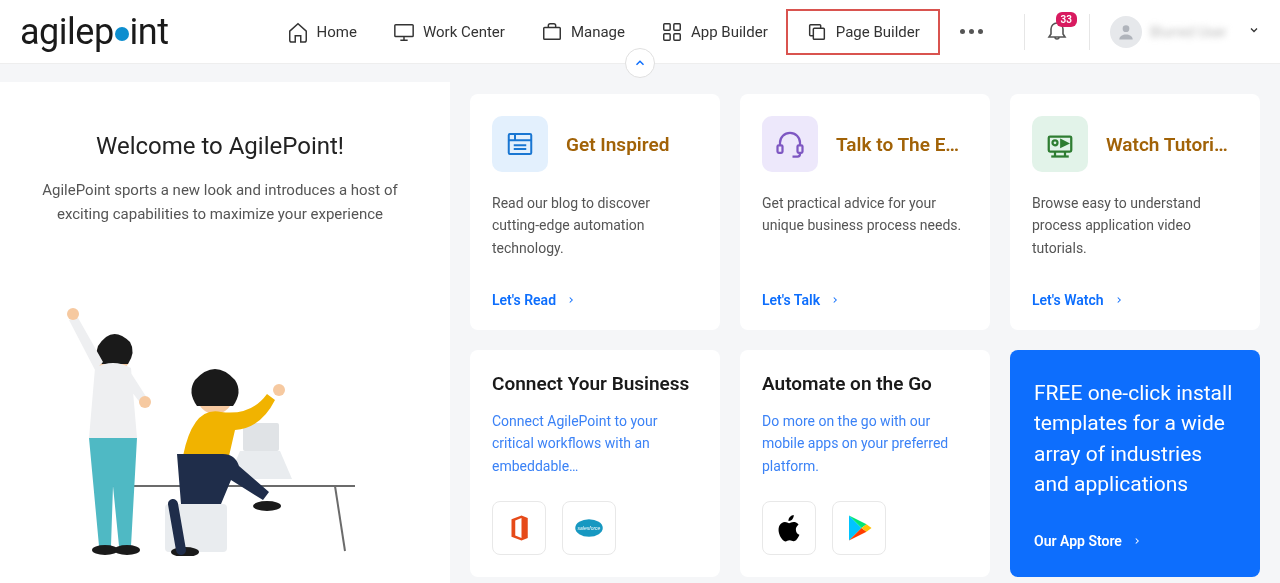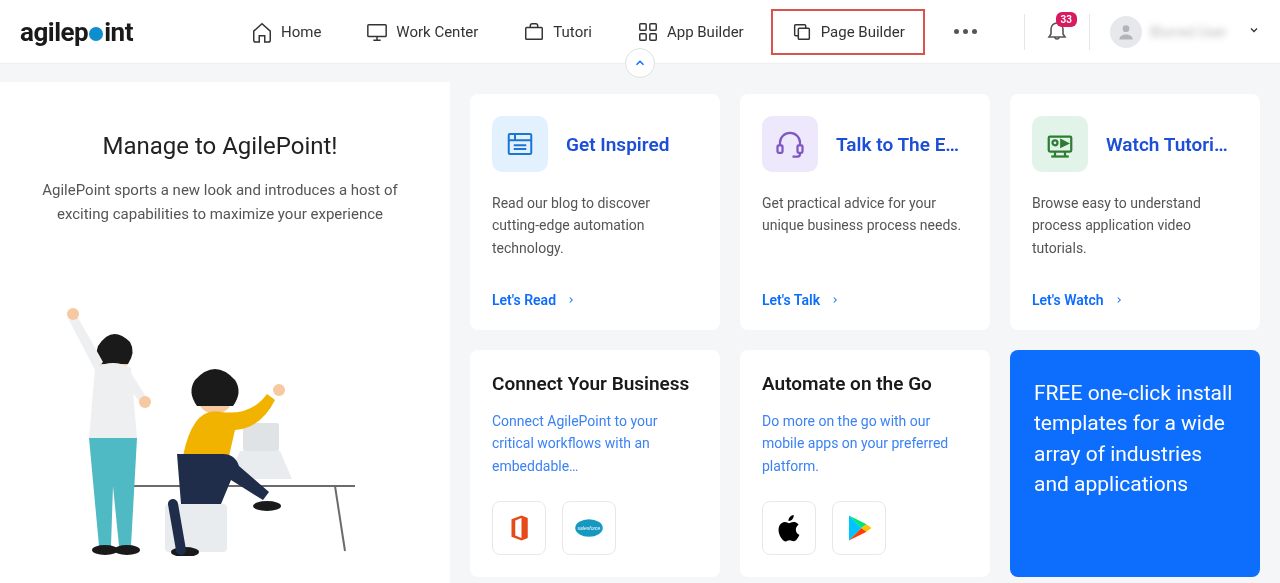--- a/index.html
+++ b/index.html
@@ -1,20 +1,20 @@
 <!DOCTYPE html>
 <html><head>
 <meta charset="utf-8">
 <style>
   * { box-sizing: border-box; margin: 0; padding: 0; }
   body { font-family: -apple-system, BlinkMacSystemFont, "Segoe UI", Roboto, Arial, sans-serif; background: #f5f6f8; color: #333; width: 1280px; height: 583px; overflow: hidden; }
   .header { background: #fff; height: 64px; display: flex; align-items: center; padding: 0 20px; border-bottom: 1px solid #eee; position: relative; }
-  .logo { font-size: 26px; font-weight: 700; color: #1a1a1a; letter-spacing: -0.5px; display: flex; align-items: center; }
+  .logo { font-size: 36px; font-weight: 400; color: #1a1a1a; letter-spacing: -0.5px; display: flex; align-items: center; }
   .logo .dot { display:inline-block; width: 14px; height:14px; border-radius:50%; background:#0d8ecf; margin:0 1px; position:relative; top:2px;}
-  .nav { display: flex; align-items: center; margin-left: 100px; gap: 9px; }
+  .nav { display: flex; align-items: center; margin-left: 100px; gap: 0; }
   .nav-item { display: flex; align-items: center; gap: 8px; padding: 10px 18px; color: #333; font-size: 15px; cursor: pointer; white-space: nowrap; }
   .nav-item.highlight { border: 2px solid #d9534f; }
   .nav-icon { width: 22px; height: 22px; display:flex; align-items:center; justify-content:center; }
   .nav-icon svg { width: 22px; height: 22px; stroke: #333; fill: none; stroke-width: 1.6; }
   .nav-more { display:flex; gap:4px; padding: 0 20px; cursor:pointer;}
   .nav-more span { width:5px; height:5px; background:#555; border-radius:50%; }
   .divider { width:1px; height: 36px; background:#e6e6e6; margin: 0 10px; }
   .bell-wrap { position: relative; cursor:pointer; padding: 0 10px;}
   .bell-wrap svg { width: 24px; height:24px; stroke:#555; fill:none; stroke-width:1.6;}
   .badge { position:absolute; top:-6px; right:2px; background: #d81b60; color:#fff; font-size:10px; border-radius:6px; padding:2px 5px; font-weight:600;}
@@ -34,21 +34,21 @@
   .illustration { width: 310px; height: 300px; margin: 30px auto 0; position:relative; }
 
   .content { flex:1; padding: 12px 20px 0 20px; display:grid; grid-template-columns: repeat(3, 1fr); gap: 20px; align-content: start;}
   .card { background:#fff; border-radius: 8px; padding: 22px; min-height: 236px; display:flex; flex-direction:column; }
   .card-head { display:flex; align-items:center; gap: 18px; margin-bottom: 20px; }
   .card-icon { width: 56px; height:56px; border-radius:10px; display:flex; align-items:center; justify-content:center; flex-shrink:0;}
   .card-icon.blue { background:#e3f0fd; }
   .card-icon.purple { background:#ede8fb; }
   .card-icon.green { background:#e2f3e9; }
   .card-icon svg { width:30px; height:30px; }
-  .card-title { font-size: 19px; font-weight:600; color:#1d4ed8; white-space:nowrap; overflow:hidden; text-overflow:ellipsis; }
+  .card-title { font-size: 19px; font-weight:600; color:#a16207; white-space:nowrap; overflow:hidden; text-overflow:ellipsis; }
   .card-desc { font-size: 14px; color:#555; line-height:1.6; flex:1; }
   .card-link { font-size: 14px; font-weight:600; color:#0d6efd; cursor:pointer; display:flex; align-items:center; gap:10px; margin-top:16px;}
   .card-link svg { width:10px; height:10px; stroke:#0d6efd; stroke-width:2.5; fill:none;}
 
   .card2 { background:#fff; border-radius:8px; padding:22px; min-height:210px;}
   .card2-title { font-size:19px; font-weight:600; color:#1a1a1a; margin-bottom:15px; }
   .card2-desc { font-size:14px; color:#3b82f6; line-height:1.6; margin-bottom:24px; }
   .logos { display:flex; gap:16px; }
   .logo-box { width:54px; height:54px; border:1px solid #e8e8e8; border-radius:8px; display:flex; align-items:center; justify-content:center;}
   .logo-box svg { width:30px; height:30px; }
@@ -86,21 +86,21 @@
       </span>
       <span>Work Center</span>
     </div>
     <div class="nav-item">
       <span class="nav-icon">
         <svg viewBox="0 0 24 24">
             <rect x="3" y="7" width="18" height="13" rx="1"></rect>
             <path d="M8 7V5a2 2 0 0 1 2-2h4a2 2 0 0 1 2 2v2"></path>
           </svg>
       </span>
-      <span>Tutori</span>
+      <span>Manage</span>
     </div>
     <div class="nav-item">
       <span class="nav-icon">
         <svg viewBox="0 0 24 24">
             <rect x="3" y="3" width="7" height="7" rx="1"></rect>
             <rect x="14" y="3" width="7" height="7" rx="1"></rect>
             <rect x="3" y="14" width="7" height="7" rx="1"></rect>
             <rect x="14" y="14" width="7" height="7" rx="1"></rect>
           </svg>
       </span>
@@ -148,21 +148,21 @@
   </div>
   <div class="collapse-btn">
     <svg viewBox="0 0 24 24">
         <polyline points="6 15 12 9 18 15"></polyline>
       </svg>
   </div>
 </div>
 
 <div class="main">
   <div class="sidebar">
-    <div class="welcome-title">Manage to AgilePoint!</div>
+    <div class="welcome-title">Welcome to AgilePoint!</div>
     <div class="welcome-sub">AgilePoint sports a new look and introduces a host of exciting capabilities to maximize your experience</div>
     <div class="illustration">
       <svg viewBox="0 0 310 300">
 
         <line x1="45" y1="230" x2="290" y2="230" stroke="#6b6b6b" stroke-width="2"></line>
         <line x1="65" y1="230" x2="55" y2="295" stroke="#6b6b6b" stroke-width="2"></line>
         <line x1="270" y1="230" x2="280" y2="295" stroke="#6b6b6b" stroke-width="2"></line>
 
         <path d="M175 195 l40 0 l12 28 l-64 0 z" fill="#e9ecef"></path>
         <rect x="178" y="167" width="36" height="28" rx="2" fill="#e0e3e6"></rect>
@@ -290,16 +290,22 @@
               <path d="M4 2 L18 9 L14 12 Z" fill="#00e676"></path>
               <path d="M4 22 L18 15 L14 12 Z" fill="#ff3d00"></path>
               <path d="M14 12 L18 9 L22 12 L18 15 Z" fill="#ffc107"></path>
             </svg>
         </div>
       </div>
     </div>
 
     <div class="promo">
       <div class="promo-title">FREE one-click install templates for a wide array of industries and applications</div>
+      <div class="promo-link">
+        <span>Our App Store</span>
+        <svg viewBox="0 0 24 24">
+            <polyline points="9 6 15 12 9 18"></polyline>
+          </svg>
+      </div>
     </div>
 
   </div>
 </div>
 
 </body></html>

